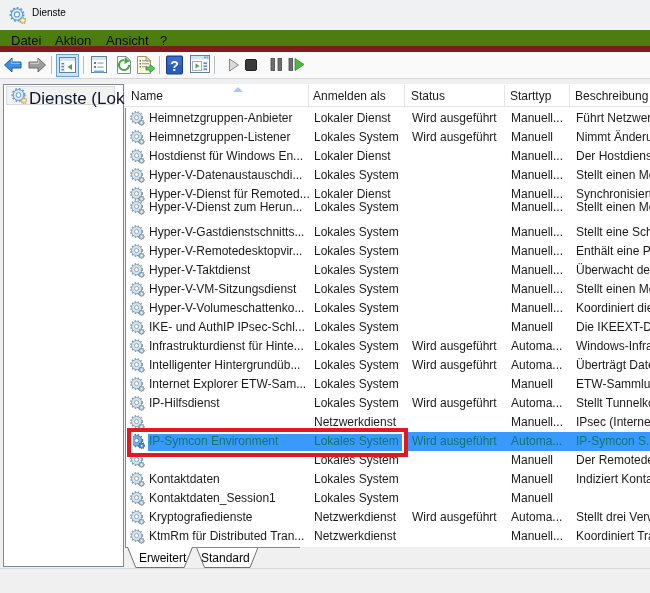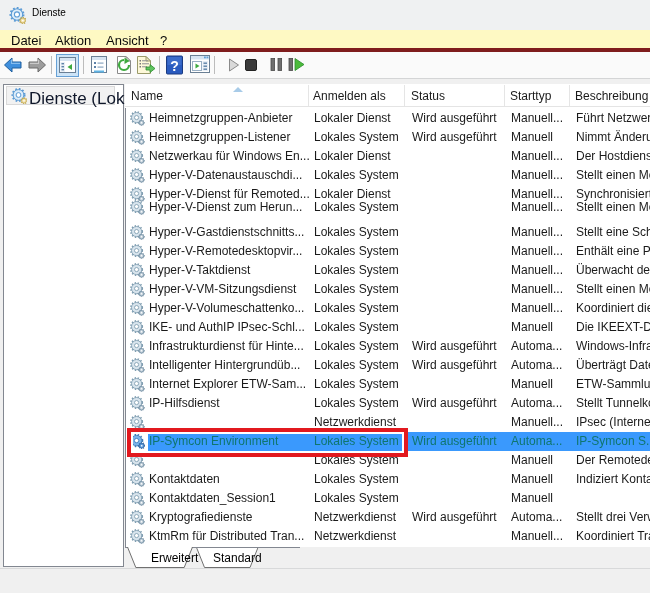--- a/index.html
+++ b/index.html
@@ -9,21 +9,21 @@
   position:relative; background:#f0f0f0;
   -webkit-font-smoothing:antialiased;
 }
 
 
 #title { position:absolute; left:0; top:0; width:650px; height:30px; background:#eff1f2; }
 #title .txt { position:absolute; left:32px; top:7px; font-size:10px; color:#000; }
 #title svg { position:absolute; left:9px; top:7px; width:17px; height:17px; }
 
 
-#menu { position:absolute; left:0; top:30px; width:650px; height:22px; background:#fef9c3; font-size:13px; color:#0a0a0a; border-bottom:4px solid #7f1d1d;}
+#menu { position:absolute; left:0; top:30px; width:650px; height:22px; background:#4d7c0f; font-size:13px; color:#0a0a0a; border-bottom:6px solid #7f1d1d;}
 #menu span { position:absolute; top:3px; }
 
 
 #tools { position:absolute; left:0; top:52px; width:650px; height:27px; background:#fafafa; border-bottom:1px solid #d4d5d6; }
 #tools svg { position:absolute; }
 .tsep { position:absolute; top:4px; width:1px; height:18px; background:#bcbcbc; }
 
 
 #leftpanel { position:absolute; left:3px; top:84px; width:121px; height:483px; background:#fff; border:1px solid #828790; }
 #treeitem { position:absolute; left:2px; top:1px; width:109px; height:19px; background:#f2f2f2; border:1px solid #d9d9d9; }
@@ -48,21 +48,21 @@
 .c.s { left:286px; }
 .c.t { left:385px; }
 .c.b { left:450px; }
 .row.sel { color:#0f766e; }
 #selbar { position:absolute; left:148px; top:432px; width:502px; height:19px; background:#3a99fd; }
 
 
 #redbox { position:absolute; left:127px; top:428px; width:281px; height:29px;
   border:4px solid #e2191f; box-shadow:inset 0 0 0 2px #ffffff; }
 #tabs { position:absolute; left:0; top:547px; }
-.tabtxt { position:absolute; top:551px; font-size:12px; color:#000;margin-left:12px; }
+.tabtxt { position:absolute; top:551px; font-size:12px; color:#000; }
 #botline { position:absolute; left:0; top:568px; width:650px; height:1px; background:#d8d9da; }
 </style>
 </head>
 <body>
 
 <svg width="0" height="0" style="position:absolute">
 <defs>
 <g id="gearbase">
   <path d="M8 1.5 L9.6 3 L11.6 2.2 L12.4 4.2 L14.5 4.4 L14.2 6.5 L16 7.6 L14.8 9.4 L15.8 11.3 L13.9 12.2 L13.9 14.3 L11.8 14.2 L10.7 16 L8.9 14.8 L7 15.8 L6 13.9 L3.9 14 L4 11.9 L2.2 10.8 L3.4 9 L2.4 7.1 L4.3 6.1 L4.3 4 L6.4 4.2 L7.5 2.3 Z" transform="translate(-0.6,-0.6) scale(1.02)"></path>
 </g>
@@ -262,21 +262,21 @@
     <span class="c n">Heimnetzgruppen-Listener</span>
     <span class="c a">Lokales System</span>
     <span class="c s">Wird ausgeführt</span>
     <span class="c t">Manuell</span>
     <span class="c b">Nimmt Änderunge</span>
   </div>
 <div class="row" style="top:146px">
     <svg class="gico" viewBox="0 0 16 16">
       <use href="#gearrow"></use>
     </svg>
-    <span class="c n">Netzwerkau für Windows En...</span>
+    <span class="c n">Hostdienst für Windows En...</span>
     <span class="c a">Lokaler Dienst</span>
     <span class="c t">Manuell...</span>
     <span class="c b">Der Hostdienst v</span>
   </div>
 <div class="row" style="top:165px">
     <svg class="gico" viewBox="0 0 16 16">
       <use href="#gearrow"></use>
     </svg>
     <span class="c n">Hyper-V-Datenaustauschdi...</span>
     <span class="c a">Lokales System</span>

